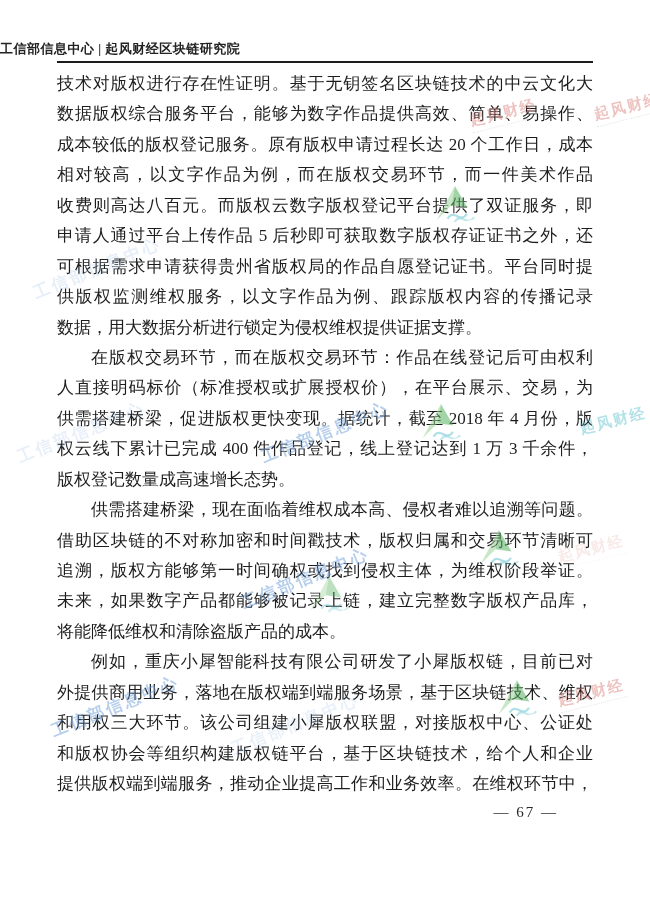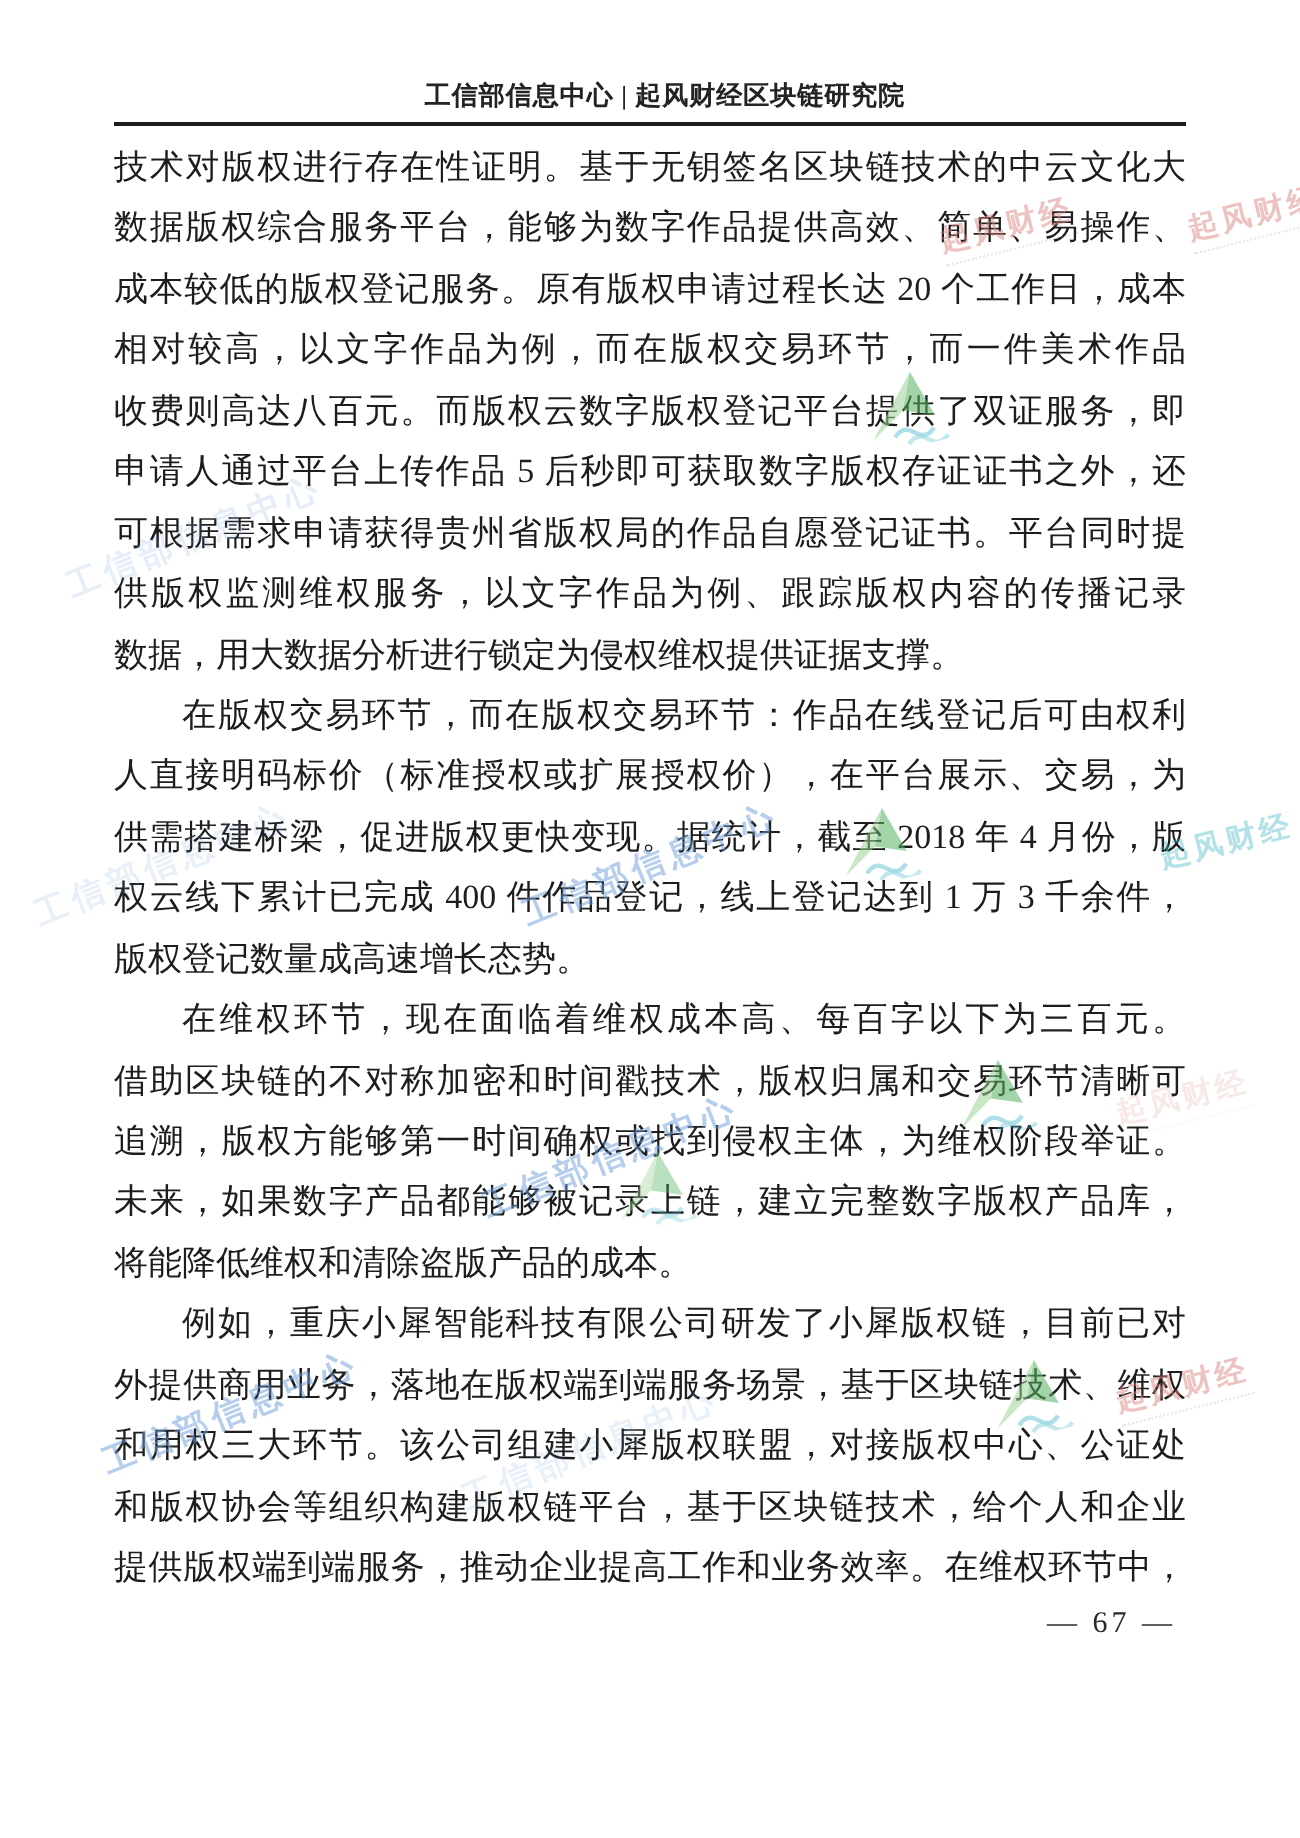--- a/index.html
+++ b/index.html
@@ -2,40 +2,40 @@
 <html><head>
 <meta charset="utf-8">
 <style>
   html,body{margin:0;padding:0;background:#e8e8e8;}
   .page{
     position:relative;width:650px;height:919px;background:#ffffff;
     overflow:hidden;font-family:"Liberation Serif","DejaVu Serif",serif;
     margin:0 auto;
   }
   
-  .header{position:absolute;top:39px;left:15px;right:0;text-align:center;}
+  .header{position:absolute;top:39px;left:0;right:0;}
   .header-title{
     display:inline-block;font-size:13px;font-weight:bold;color:#232323;
     letter-spacing:0.5px;
   }
   .header-rule{
     position:absolute;top:61px;left:57px;right:57px;height:0;
     border-top:2px solid #1c1c1c;
   }
   
   .body-text{
     position:absolute;top:69px;left:57px;width:536px;
     font-size:17px;color:#1d1d1d;z-index:2;
   }
   .line{height:30.45px;line-height:30.45px;overflow:hidden;}
   .line.fill{text-align:justify;text-align-last:justify;}
   .line.ind{text-indent:34px;}
   
   .page-number{
-    position:absolute;top:804px;right:62px;font-size:15px;color:#2a2a2a;
+    position:absolute;top:804px;right:92px;font-size:15px;color:#2a2a2a;
     letter-spacing:2px;z-index:2;
   }
   
   .wm{position:absolute;pointer-events:none;z-index:3;transform-origin:left top;white-space:nowrap;}
   .wm-text{
     font-family:"Liberation Sans","DejaVu Sans",sans-serif;font-weight:bold;
     display:inline-block;
   }
   .wm-text.pink{font-size:15px;letter-spacing:2px;opacity:.48;border-bottom:1px dotted rgba(160,160,160,.55);padding-bottom:2px;}
   .wm-text.teal{font-size:15px;letter-spacing:2px;opacity:.42;}
@@ -61,21 +61,21 @@
       <div class="line fill">收费则高达八百元。而版权云数字版权登记平台提供了双证服务，即</div>
       <div class="line fill">申请人通过平台上传作品 5 后秒即可获取数字版权存证证书之外，还</div>
       <div class="line fill">可根据需求申请获得贵州省版权局的作品自愿登记证书。平台同时提</div>
       <div class="line fill">供版权监测维权服务，以文字作品为例、跟踪版权内容的传播记录</div>
       <div class="line">数据，用大数据分析进行锁定为侵权维权提供证据支撑。</div>
       <div class="line fill ind">在版权交易环节，而在版权交易环节：作品在线登记后可由权利</div>
       <div class="line fill">人直接明码标价（标准授权或扩展授权价），在平台展示、交易，为</div>
       <div class="line fill">供需搭建桥梁，促进版权更快变现。据统计，截至 2018 年 4 月份，版</div>
       <div class="line fill">权云线下累计已完成 400 件作品登记，线上登记达到 1 万 3 千余件，</div>
       <div class="line">版权登记数量成高速增长态势。</div>
-      <div class="line fill ind">在维权环节，现在面临着维权成本高、每百字以下为三百元。</div>
+      <div class="line fill ind">供需搭建桥梁，现在面临着维权成本高、侵权者难以追溯等问题。</div>
       <div class="line fill">借助区块链的不对称加密和时间戳技术，版权归属和交易环节清晰可</div>
       <div class="line fill">追溯，版权方能够第一时间确权或找到侵权主体，为维权阶段举证。</div>
       <div class="line fill">未来，如果数字产品都能够被记录上链，建立完整数字版权产品库，</div>
       <div class="line">将能降低维权和清除盗版产品的成本。</div>
       <div class="line fill ind">例如，重庆小犀智能科技有限公司研发了小犀版权链，目前已对</div>
       <div class="line fill">外提供商用业务，落地在版权端到端服务场景，基于区块链技术、维权</div>
       <div class="line fill">和用权三大环节。该公司组建小犀版权联盟，对接版权中心、公证处</div>
       <div class="line fill">和版权协会等组织构建版权链平台，基于区块链技术，给个人和企业</div>
       <div class="line fill">提供版权端到端服务，推动企业提高工作和业务效率。在维权环节中，</div>
     </div>

